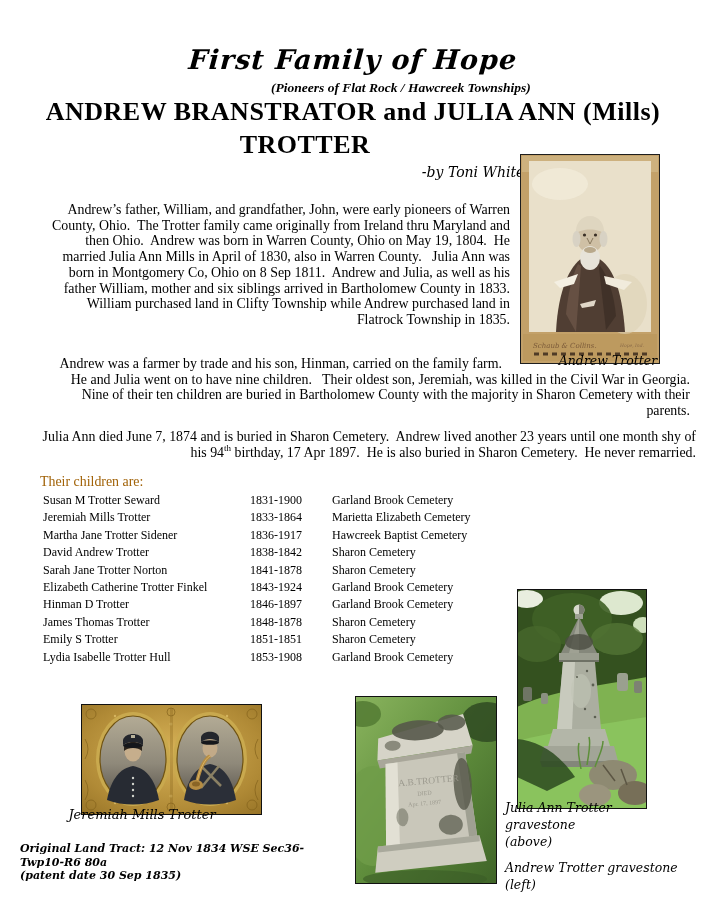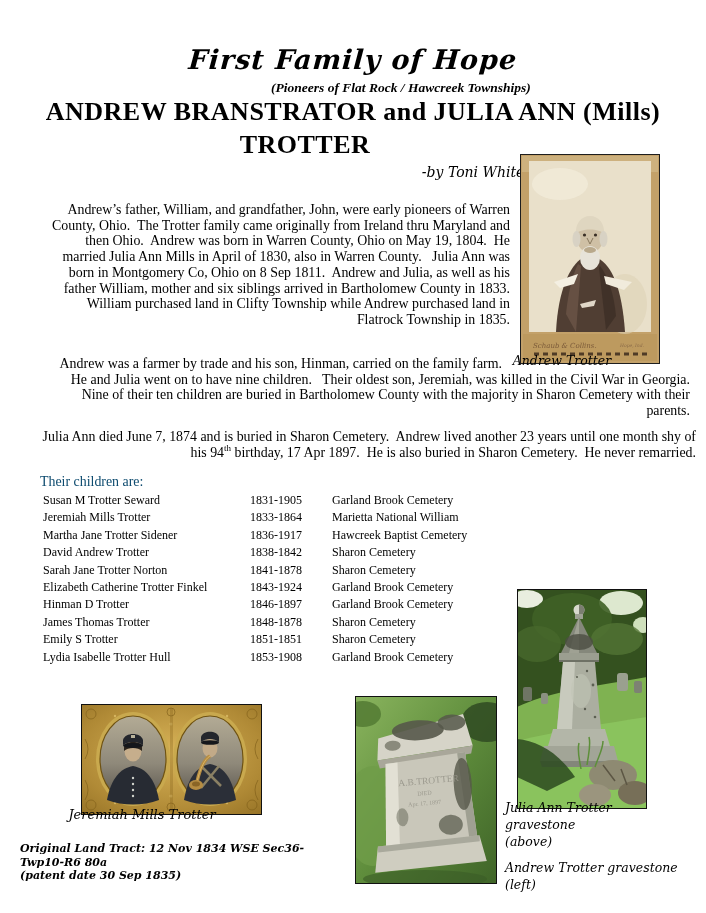--- a/index.html
+++ b/index.html
@@ -34,34 +34,34 @@
   
   .para{
     margin:0;font-size:13.9px;line-height:15.7px;color:#000;
     white-space:pre-wrap;text-align:right;
   }
   .p1{top:202px;left:40px;width:470px;}
   .p2{top:356px;left:40px;width:650px;}
   .p2-spacer{float:right;width:188px;height:13px;}
   .p3{top:429px;left:40px;width:656px;}
   .p3 sup{font-size:9px;line-height:0;}
-  .children-intro{top:474px;left:40px;font-size:13.9px;color:#0c4a6e;}
+  .children-intro{top:474px;left:40px;font-size:13.9px;color:#a16207;}
   .children-table{top:492px;left:43px;width:630px;font-size:12px;color:#000;}
   .child-row{display:grid;grid-template-columns:207px 82px auto;line-height:17.4px;}
   
   .photo{margin:0;padding:12px;line-height:0;}
   .andrew-photo{left:508px;top:142px;width:140px;height:210px;}
   .jeremiah-photo{left:69px;top:692px;width:181px;height:111px;}
   .center-grave-photo{left:343px;top:684px;width:142px;height:188px;}
   .right-grave-photo{left:505px;top:577px;width:130px;height:220px;}
   
   .caption{
     font-family:"DejaVu Serif",serif;font-style:italic;color:#000;
   }
-  .andrew-caption{left:492px;top:353px;width:140px;text-align:center;font-size:12.5px;}
+  .andrew-caption{left:538px;top:353px;width:140px;text-align:center;font-size:12.5px;}
   .jeremiah-caption{left:49px;top:807px;width:186px;text-align:center;font-size:13px;}
   .grave-captions{left:505px;top:799px;width:180px;font-size:12.5px;line-height:17px;}
   .grave-captions .cap-block2{margin-top:9px;}
   .land-tract{
     left:20px;top:842px;width:290px;
     font-family:"DejaVu Serif",serif;font-style:italic;font-weight:bold;
     font-size:11px;line-height:13.5px;color:#000;
   }
 </style>
 </head>
@@ -107,28 +107,28 @@
   <div class="abs caption andrew-caption">Andrew Trotter</div>
 
   <p class="abs para p1">Andrew’s father, William, and grandfather, John, were early pioneers of Warren County, Ohio.  The Trotter family came originally from Ireland thru Maryland and then Ohio.  Andrew was born in Warren County, Ohio on May 19, 1804.  He married Julia Ann Mills in April of 1830, also in Warren County.   Julia Ann was born in Montgomery Co, Ohio on 8 Sep 1811.  Andrew and Julia, as well as his father William, mother and six siblings arrived in Bartholomew County in 1833.  William purchased land in Clifty Township while Andrew purchased land in Flatrock Township in 1835.</p>
   <p class="abs para p2"><span class="p2-spacer"></span><span>Andrew was a farmer by trade and his son, Hinman, carried on the family farm.  He and Julia went on to have nine children.   Their oldest son, Jeremiah, was killed in the Civil War in Georgia.  Nine of their ten children are buried in Bartholomew County with the majority in Sharon Cemetery with their parents.</span></p>
   <p class="abs para p3"><span>Julia Ann died June 7, 1874 and is buried in Sharon Cemetery.  Andrew lived another 23 years until one month shy of his 94</span><sup>th</sup><span> birthday, 17 Apr 1897.  He is also buried in Sharon Cemetery.  He never remarried.</span></p>
 
   <div class="abs children-intro">Their children are:</div>
   <div class="abs children-table" id="children-table">
     <div class="child-row">
       <span>Susan M Trotter Seward</span>
-      <span>1831-1905</span>
+      <span>1831-1900</span>
       <span>Garland Brook Cemetery</span>
     </div>
 
     <div class="child-row">
       <span>Jeremiah Mills Trotter</span>
       <span>1833-1864</span>
-      <span>Marietta National William</span>
+      <span>Marietta Elizabeth Cemetery</span>
     </div>
 
     <div class="child-row">
       <span>Martha Jane Trotter Sidener</span>
       <span>1836-1917</span>
       <span>Hawcreek Baptist Cemetery</span>
     </div>
 
     <div class="child-row">
       <span>David Andrew Trotter</span>

